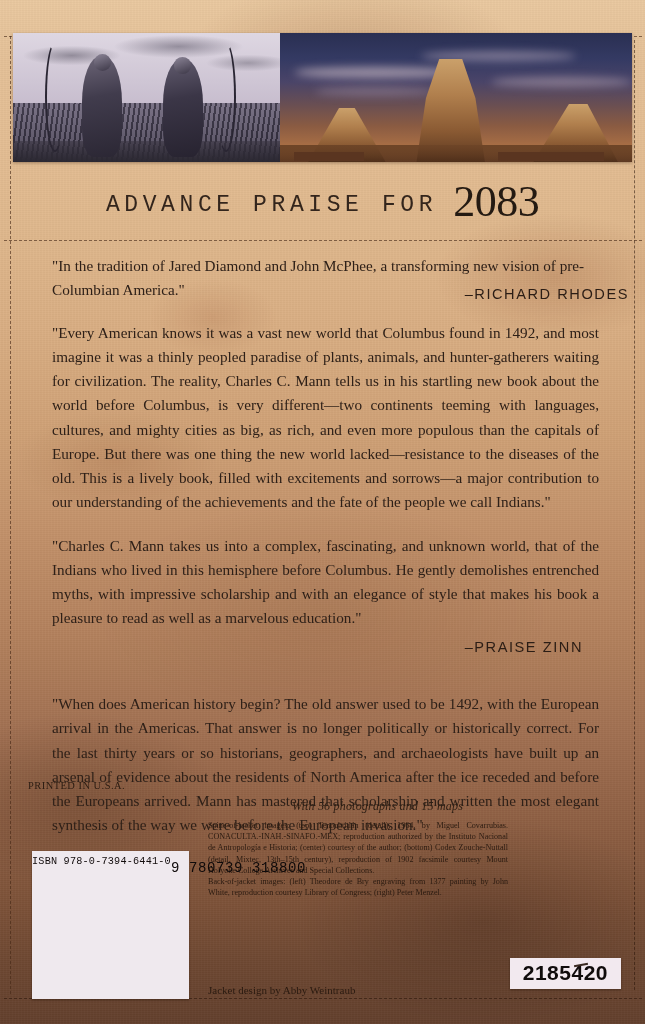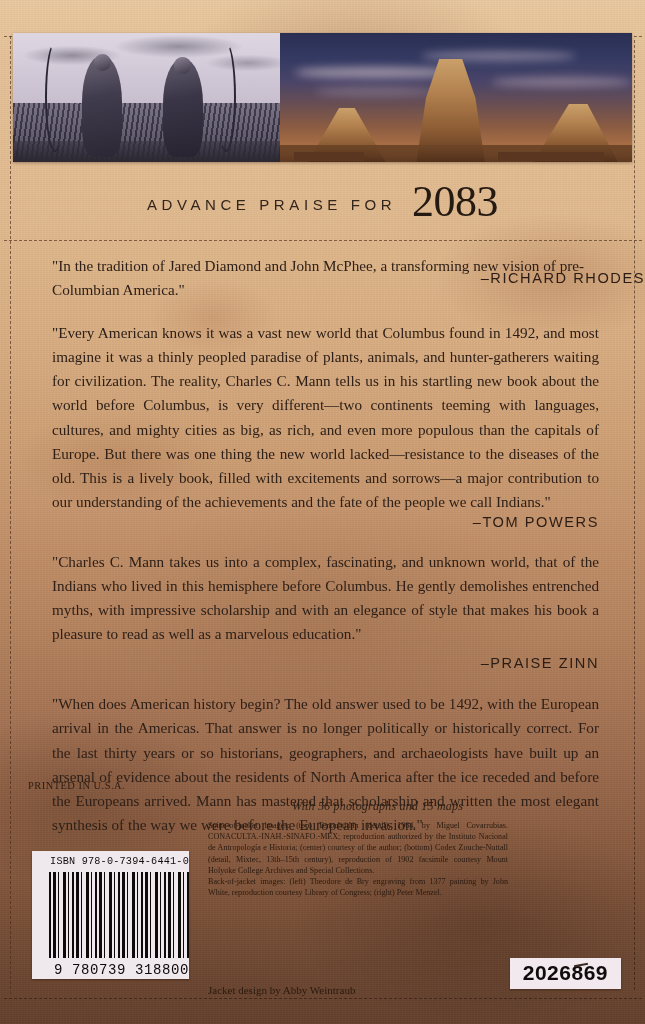--- a/index.html
+++ b/index.html
@@ -107,43 +107,43 @@
   .plaza{position:absolute;left:0;bottom:0;width:100%;height:13%;
     background:linear-gradient(180deg,#6e4527,#46291697);}
   .plazablk{position:absolute;bottom:1%;height:7%;background:#5a3520;}
   #pb1{left:4%;width:20%;}
   #pb2{left:62%;width:30%;}
 
   
   #header{position:absolute;left:0;top:185px;width:100%;z-index:7;
     display:flex;align-items:center;justify-content:center;gap:16px;}
   #advance-praise-label{
-    font-family:Liberation Sans, sans-serif;
-    font-size:15px;letter-spacing:4.6px;color:#33251c;
+    font-family:Liberation Mono, monospace;
+    font-size:23px;letter-spacing:4.6px;color:#33251c;
     font-weight:400;
   }
   #logo-1491{
     font-family:"Liberation Serif",serif;
     font-size:44px;line-height:.9;color:#241a12;font-weight:400;
     letter-spacing:-0.5px;position:relative;top:-3px;
   }
 
   
   #quotes{position:absolute;left:0;top:246px;width:100%;z-index:7;}
   .quote{margin:0 0 0 0;padding:0 46px 0 52px;}
   .qtext{
     font-family:"Liberation Serif",serif;
     font-size:15.2px;line-height:24.1px;
     color:#2e2018;text-align:justify;text-justify:inter-word;
     margin:0;
   }
   .attrib{
     font-family:"Liberation Sans",sans-serif;
     font-size:14.6px;letter-spacing:1.55px;color:#2b1d15;
-    text-align:right;margin:0;white-space:nowrap;
+    text-align:right;margin:16px;white-space:nowrap;
   }
   #quote-rhodes{padding-top:8px;}
   #quote-rhodes .qtext{text-align:left;}
   #quote-powers{padding-top:19px;}
   #quote-zinn{padding-top:20px;}
   #quote-zinn .attrib{margin-top:9px;}
   #quote-ellis{padding-top:21px;}
   #quote-ellis .attrib{margin-top:6px;}
   #attrib-rhodes{position:absolute;right:0;top:24px;}
   .rel{position:relative;}
@@ -170,24 +170,24 @@
 
   
   #printed-usa{
     position:absolute;left:28px;top:780px;z-index:7;
     font-family:"Liberation Serif",serif;
     font-size:10.4px;letter-spacing:.5px;color:#2b1c12;
   }
 
   
   #barcode-block{
-    position:absolute;left:32px;top:851px;width:157px;height:128px;z-index:8;
+    position:absolute;left:32px;top:851px;width:157px;height:148px;z-index:8;
     background:#efe9ee;
     box-shadow:0 1px 2px rgba(30,15,5,.45);
-    display:flex;flex-direction:column;align-items:flex-end;
+    display:flex;align-items:flex-start;
     padding-top:5px;box-sizing:border-box;
   }
   #isbn-text{
     font-family:"Liberation Mono",monospace;
     font-size:10.2px;letter-spacing:.2px;color:#120c0c;white-space:nowrap;
   }
   #barcode-bars{
     width:140px;height:86px;margin-top:5px;
     background-color:#efe9ee;
     background-image:repeating-linear-gradient(90deg,
@@ -270,21 +270,20 @@
 
   <div id="quotes">
 
     <div class="quote rel" id="quote-rhodes">
       <p class="qtext">"In the tradition of Jared Diamond and John McPhee, a transforming new vision of pre-Columbian America."</p>
       <p class="attrib" id="attrib-rhodes">–RICHARD RHODES</p>
     </div>
 
     <div class="quote rel" id="quote-powers">
       <p class="qtext">"Every American knows it was a vast new world that Columbus found in 1492, and most imagine it was a thinly peopled paradise of plants, animals, and hunter-gatherers waiting for civilization. The reality, Charles C. Mann tells us in his startling new book about the world before Columbus, is very different—two continents teeming with languages, cultures, and mighty cities as big, as rich, and even more populous than the capitals of Europe. But there was one thing the new world lacked—resistance to the diseases of the old. This is a lively book, filled with excitements and sorrows—a major contribution to our understanding of the achievements and the fate of the people we call Indians."</p>
-      <p class="attrib">–TOM POWERS</p>
     </div>
 
     <div class="quote rel" id="quote-zinn">
       <p class="qtext">"Charles C. Mann takes us into a complex, fascinating, and unknown world, that of the Indians who lived in this hemisphere before Columbus. He gently demolishes entrenched myths, with impressive scholarship and with an elegance of style that makes his book a pleasure to read as well as a marvelous education."</p>
       <p class="attrib">–PRAISE ZINN</p>
     </div>
 
     <div class="quote rel" id="quote-ellis">
       <p class="qtext">"When does American history begin? The old answer used to be 1492, with the European arrival in the Americas. That answer is no longer politically or historically correct. For the last thirty years or so historians, geographers, and archaeologists have built up an arsenal of evidence about the residents of North America after the ice receded and before the Europeans arrived. Mann has mastered that scholarship and written the most elegant synthesis of the way we were before the European invasion."</p>
     </div>
@@ -304,17 +303,17 @@
 
   <div id="jacket-design">Jacket design by Abby Weintraub</div>
 
   <div id="barcode-block">
     <div id="isbn-text">ISBN 978-0-7394-6441-0</div>
     <div id="barcode-bars"></div>
     <div id="barcode-digits">9  780739  318800</div>
   </div>
 
   <div id="library-sticker">
-    <span id="library-sticker-number">2026869</span>
+    <span id="library-sticker-number">2185420</span>
     <span id="sticker-strike"></span>
   </div>
 
 </div>
 
 </body></html>

